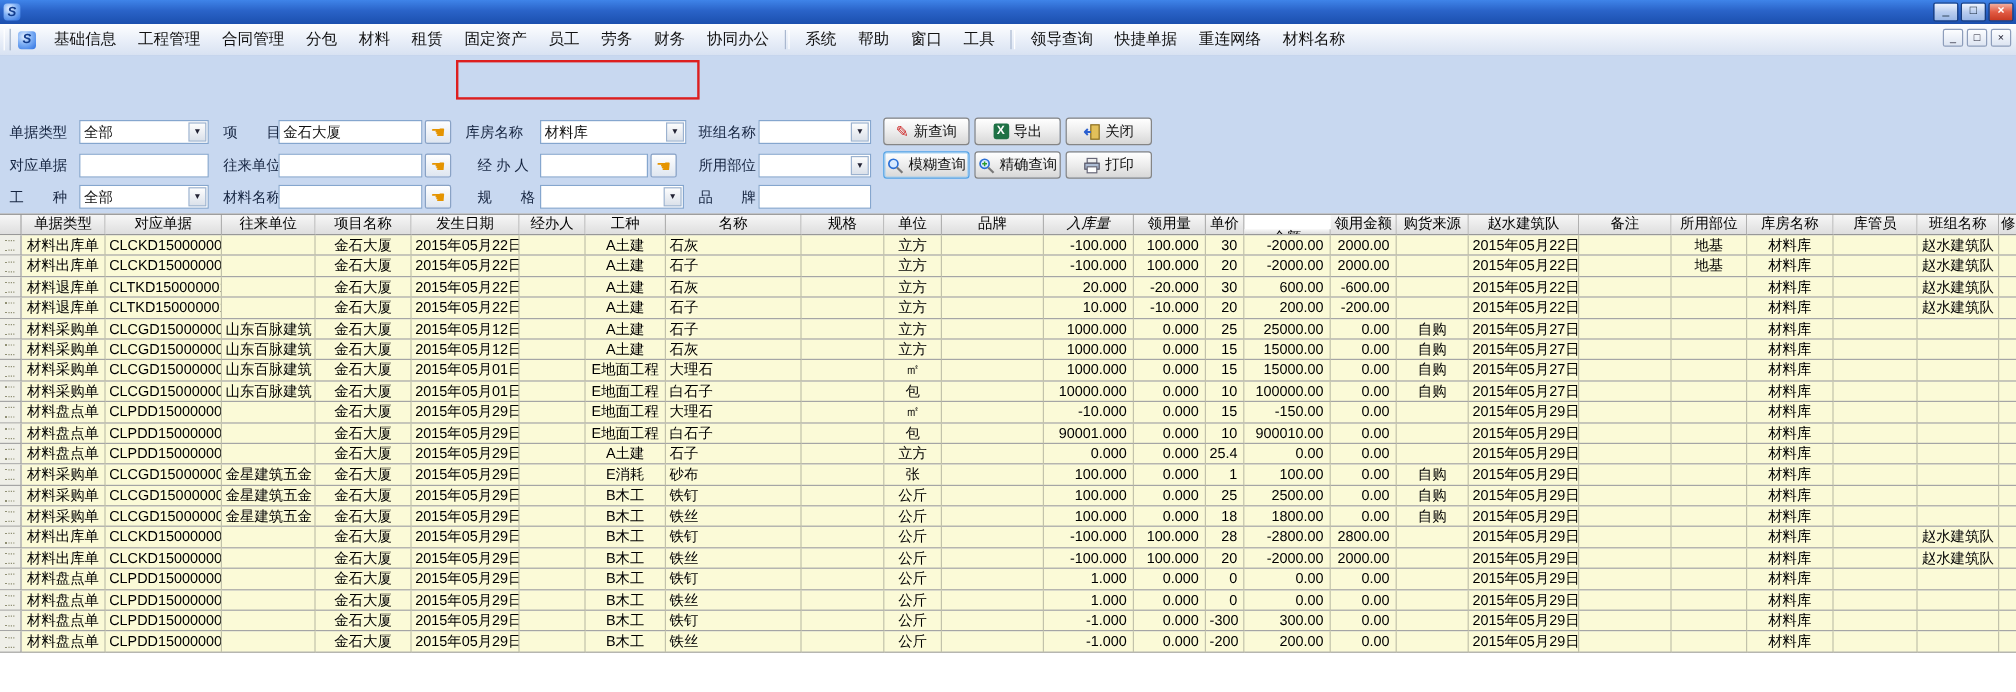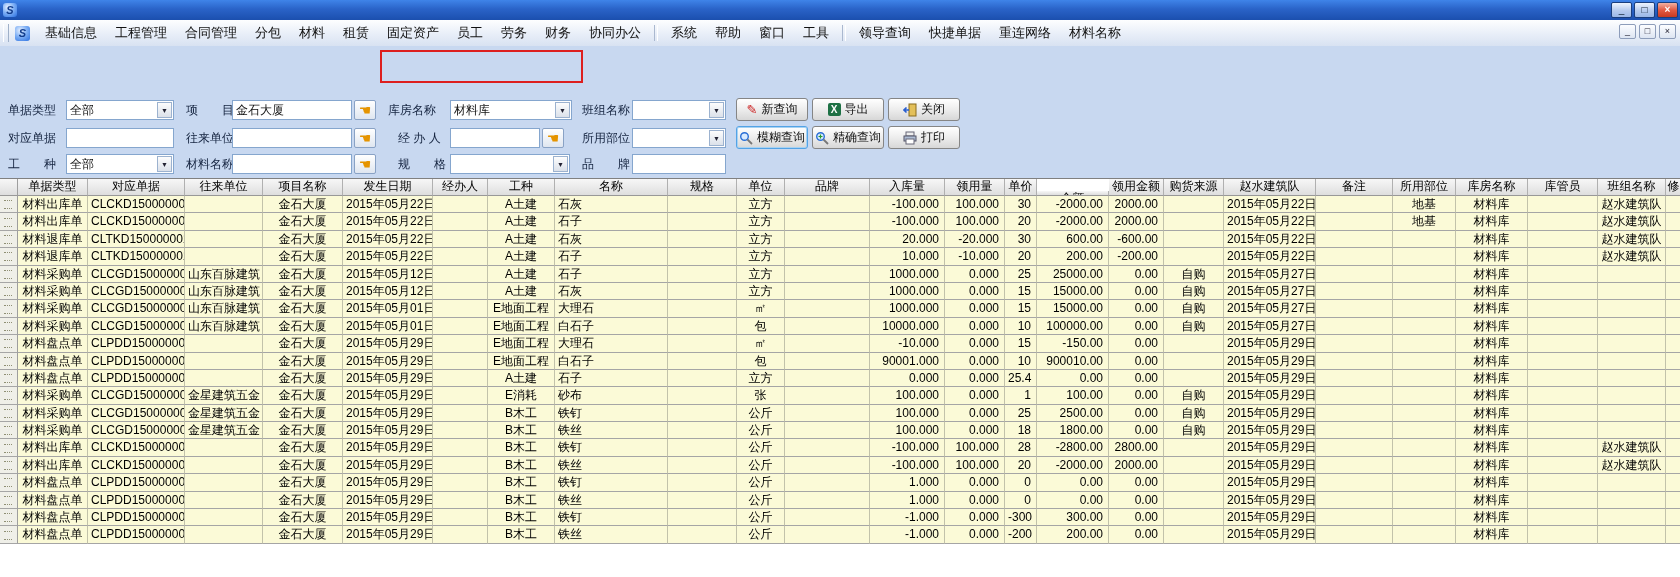--- a/index.html
+++ b/index.html
@@ -291,21 +291,21 @@
       <span class="hc" style="width: 97px;">对应单据</span>
       <span class="hc" style="width: 78px;">往来单位</span>
       <span class="hc" style="width: 80px;">项目名称</span>
       <span class="hc" style="width: 90px;">发生日期</span>
       <span class="hc" style="width: 55px;">经办人</span>
       <span class="hc" style="width: 67px;">工种</span>
       <span class="hc" style="width: 113px;">名称</span>
       <span class="hc" style="width: 69px;">规格</span>
       <span class="hc" style="width: 48px;">单位</span>
       <span class="hc" style="width: 85px;">品牌</span>
-      <span class="hc" style="width: 75px;">入库量</span>
+      <span class="hc" style="width: 75px; font-style: italic;">入库量</span>
       <span class="hc" style="width: 60px;">领用量</span>
       <span class="hc" style="width: 32px;">单价</span>
       <span class="hc" style="width: 72px; margin-top: 12px;">金额</span>
       <span class="hc" style="width: 55px;">领用金额</span>
       <span class="hc" style="width: 60px;">购货来源</span>
       <span class="hc" style="width: 92px;">赵水建筑队</span>
       <span class="hc" style="width: 77px;">备注</span>
       <span class="hc" style="width: 63px;">所用部位</span>
       <span class="hc" style="width: 72px;">库房名称</span>
       <span class="hc" style="width: 70px;">库管员</span>

